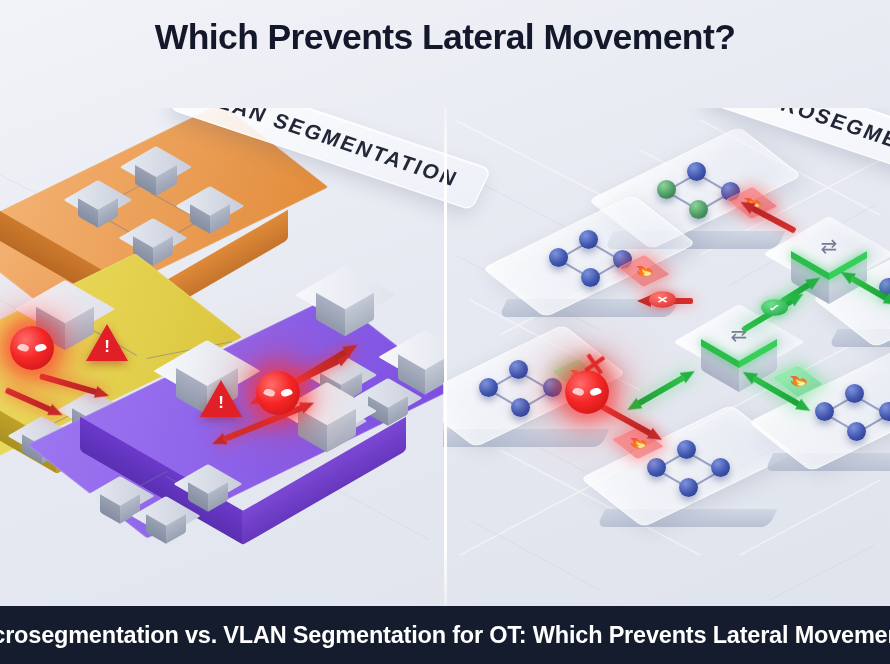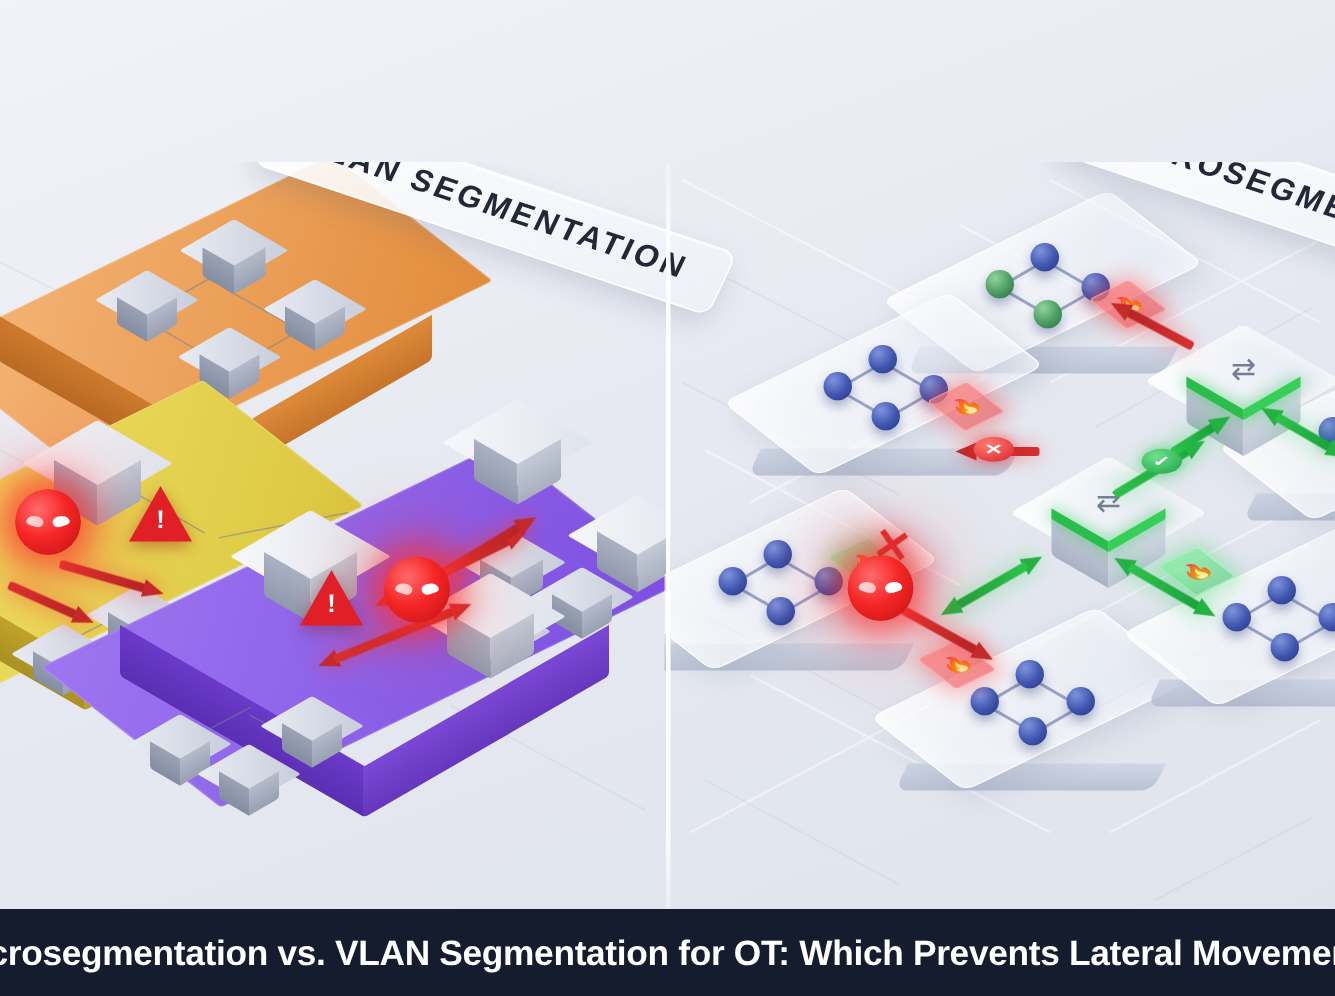--- a/index.html
+++ b/index.html
@@ -239,20 +239,21 @@
       <path d="M880 160 L700 255 M880 330 L690 430 M660 250 L500 335 M620 470 L460 555 M880 480 L740 555"></path>
     </g>
     <g stroke="#b9c0d0" stroke-width="1" fill="none" opacity="0.45">
       <path d="M455 170 L610 250 M455 255 L600 330 M460 405 L610 485 M470 520 L600 590"></path>
       <path d="M875 205 L730 285 M875 395 L720 478 M875 545 L770 600"></path>
       <path d="M0 300 L120 365 M0 430 L100 485 M300 470 L430 540 M0 175 L60 205"></path>
     </g>
   </svg>
 
   <div class="title-wrap">
+    <span class="title-line l2">Which Prevents Lateral Movement?</span>
   </div>
 
   <div class="scene">
 
     <div class="half left">
 
       <div class="plate" style="left:-10px; top:18px; width:300px; height:170px;">
         <div class="ptop" style="background:linear-gradient(135deg,#f5b679,#e28c3b);"></div>
         <div class="pside" style="left:8px; top:126px; width:146px; height:30px; transform:skewY(30deg); background:linear-gradient(#cd7a2d,#b96a24);"></div>
         <div class="pside" style="left:152px; top:126px; width:146px; height:30px; transform:skewY(-30deg); background:linear-gradient(#de8a39,#c5742b);"></div>

